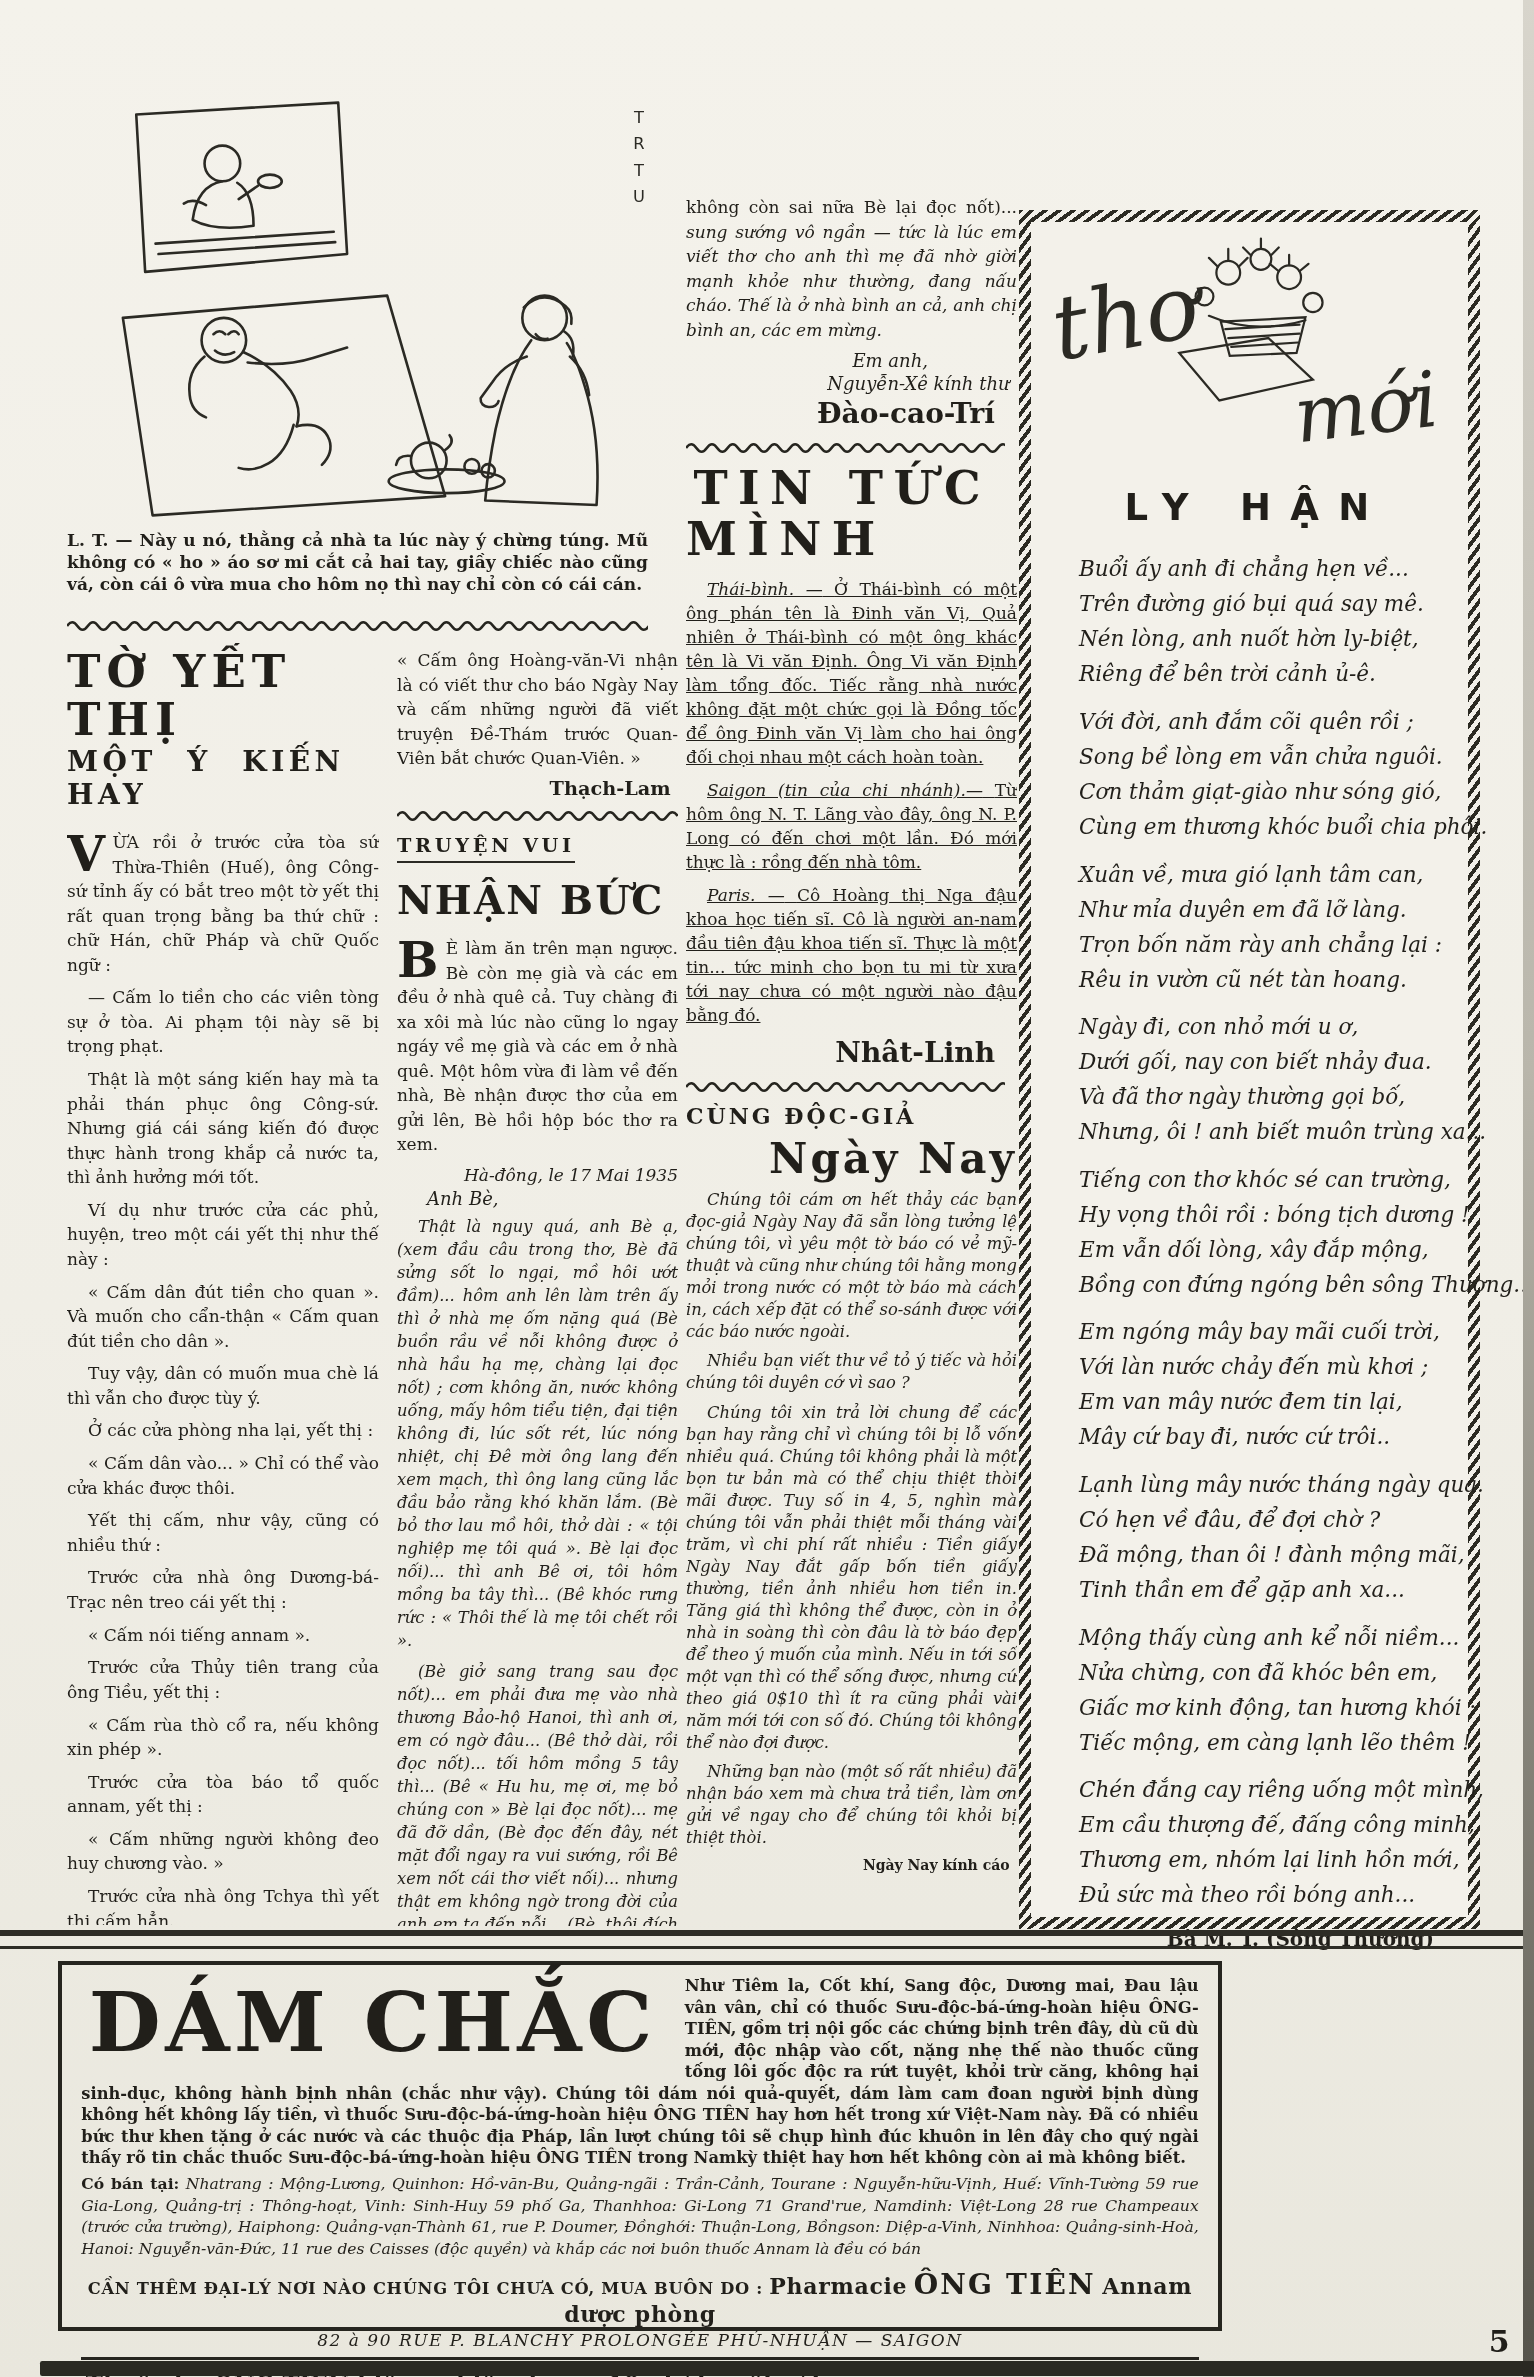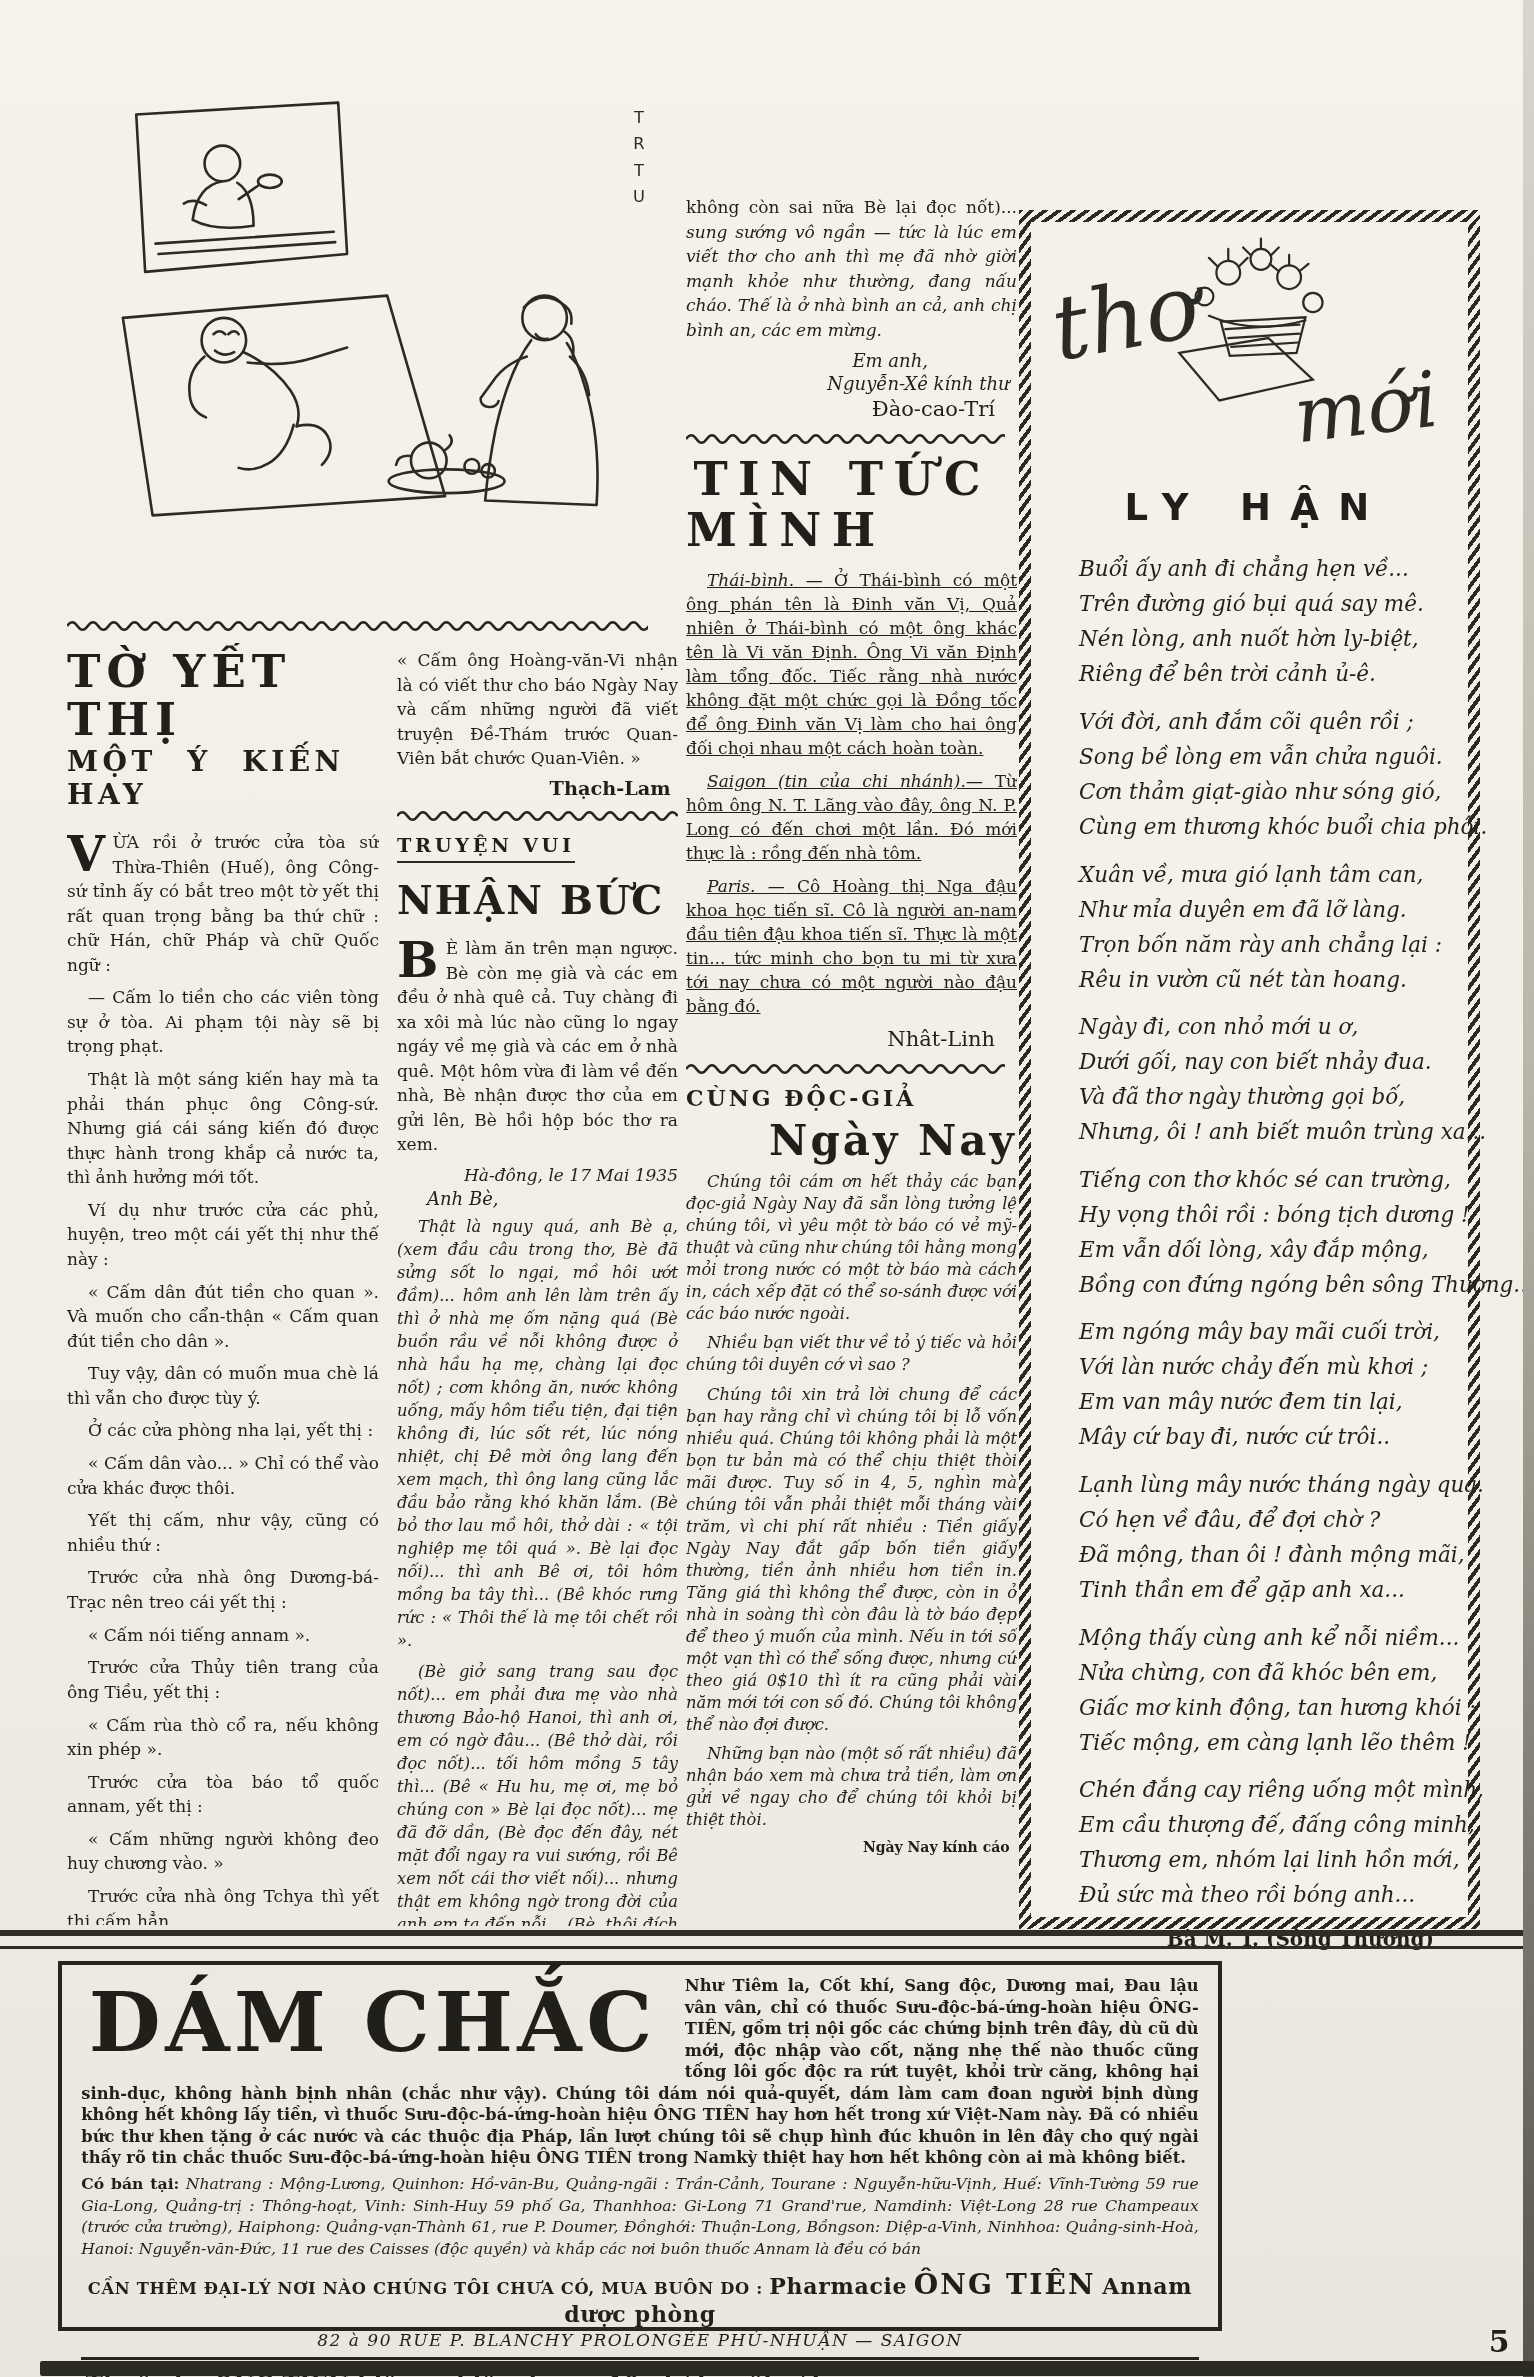--- a/index.html
+++ b/index.html
@@ -26,21 +26,21 @@
   .quote-block p{margin-bottom:6px;}
   .byline-r{text-align:right;font-weight:bold;font-size:19.3px;margin:3px 7.4px 10.4px 0;}
   .rubric{display:inline-block;font-weight:bold;font-size:19.3px;letter-spacing:3.7px;border-bottom:2.2px solid #2b2a24;padding-bottom:4.5px;margin:12px 0 10.4px;}
   .h-nhan{font-weight:bold;font-size:39px;letter-spacing:2.2px;margin:3px 0 13.4px;white-space:nowrap;}
   .letter p{font-size:16.3px;line-height:23px;}
   .dateline{text-align:right;font-style:italic;font-size:17px;margin:3px 0;}
   .salut{font-style:italic;font-size:18px;text-indent:30px;margin:3px 0 6px;}
   
   .close-line{text-align:center;font-style:italic;font-size:18px;margin:1.5px 45px 1.5px 0;text-align:right;}
   .sig-line{text-align:right;font-style:italic;font-size:18px;margin:1.5px 7.4px;}
-  .sig-name{text-align:right;font-weight:normal;font-size:21px;margin:3px 22px 12px 0;}
+  .sig-name{text-align:right;font-weight:bold;font-size:28px;margin:3px 22px 12px 0;}
   .h-tin1{font-weight:bold;font-size:46px;letter-spacing:10.4px;line-height:49px;margin:10.4px 0 0 7.4px;}
   .h-tin2{font-weight:bold;font-size:46px;letter-spacing:10.4px;line-height:52px;text-align:left;margin:0 22px 12px 0;}
   .news p{font-size:17px;line-height:24px;margin:0 0 9px;text-indent:21px;text-align:justify;text-decoration:underline;}
   .news .lead{font-style:italic;}
   .h-cung{font-weight:bold;font-size:22px;letter-spacing:3px;margin:10.4px 0 4.5px;}
   .h-ngaynay{font-weight:bold;font-size:42px;letter-spacing:3px;margin:0 0 6px;text-align:right;}
   .notice p{font-style:italic;font-size:16.3px;line-height:22px;margin:0 0 7.4px;text-indent:21px;text-align:justify;}
   .notice-close{text-align:right;font-size:14px;font-weight:bold;margin:3px 7.4px 0 0;}
   
   .poem-panel{
@@ -124,20 +124,21 @@
         <circle cx="428" cy="492" r="24"></circle>
         <path d="M404 486 q-18 -2 -20 12"></path>
         <path d="M450 478 q14 -10 6 -20"></path>
         <circle cx="486" cy="500" r="10"></circle>
         <circle cx="508" cy="506" r="9"></circle>
       </g>
     </svg>
     <div class="sig-vert abs" style="right:4.5px;top:13.4px;">TRTU</div>
   </div>
 
+  <div class="abs caption" style="left:67px;top:529px;width:581px;">L. T. — Này u nó, thằng cả nhà ta lúc này ý chừng túng. Mũ không có « ho » áo sơ mi cắt cả hai tay, giầy chiếc nào cũng vá, còn cái ô vừa mua cho hôm nọ thì nay chỉ còn có cái cán.</div>
 
   <div class="abs wavy" style="left:67px;top:620px;width:581px;">
     <svg width="594" height="12" viewBox="0 0 800 16">
         <path d="M0 8 Q7 -2 14 8 T28 8T42 8T56 8T70 8T84 8T98 8T112 8T126 8T140 8T154 8T168 8T182 8T196 8T210 8T224 8T238 8T252 8T266 8T280 8T294 8T308 8T322 8T336 8T350 8T364 8T378 8T392 8T406 8T420 8T434 8T448 8T462 8T476 8T490 8T504 8T518 8T532 8T546 8T560 8T574 8T588 8T602 8T616 8T630 8T644 8T658 8T672 8T686 8T700 8T714 8T728 8T742 8T756 8T770 8T784 8T798 8" stroke="#26251f" stroke-width="3.5" fill="none"></path>
       </svg>
   </div>
 
   <div class="abs body-txt" style="left:67px;top:643px;width:312px;height:1282px;overflow:hidden;">
     <div class="h-big">TỜ YẾT THỊ</div>
     <div class="h-sub">MỘT Ý KIẾN HAY</div>

